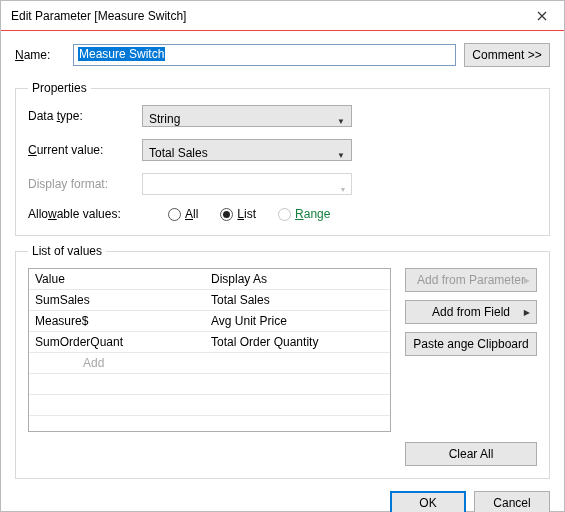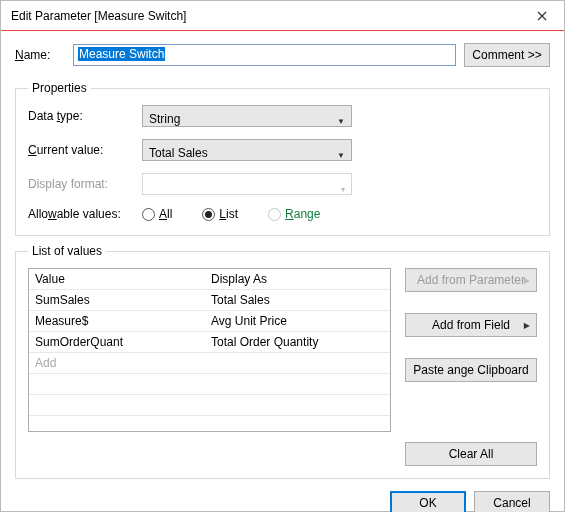--- a/index.html
+++ b/index.html
@@ -18,35 +18,35 @@
 .comment-btn { margin-left: 8px; width: 86px; height: 24px; background: #e7e7e7; border: 1px solid #adadad; }
 fieldset { border: 1px solid #d9d9d9; padding: 10px 12px 12px 12px; margin: 8px 0 0 0; }
 legend { color: #000; padding: 0 4px; }
 .prop-row { display: flex; align-items: center; margin-bottom: 12px; }
 .prop-label { width: 114px; }
 .prop-label.disabled { color: #9b9b9b; }
 .combo { width: 210px; height: 22px; border: 1px solid #adadad; background: #e7e7e7; display: flex; align-items: flex-end; justify-content: space-between; padding: 0 6px; }
 .combo.disabled { background: #fff; color: #aaa; border-color: #d6d6d6; }
 .combo .arrow { color: #333; font-size: 8px; }
 .combo.disabled .arrow { color: #bbb; }
-.radios { display: flex; align-items: center; gap: 30px; }
+.radios { display: flex; align-items: center; gap: 22px; margin-left: 26px; }
 .radio { display: flex; align-items: center; gap: 4px; }
 .radio .circ { width: 13px; height: 13px; border: 1px solid #555; border-radius: 50%; display: flex; align-items: center; justify-content: center; }
 .radio .dot { width: 7px; height: 7px; background: #222; border-radius: 50%; }
 .radio.disabled { color: #15803d; }
 .radio.disabled .circ { border-color: #c4c4c4; }
 .list-fs { flex: 1; display: flex; flex-direction: column; margin-top: 8px; }
 .list-body { display: flex; gap: 14px; }
 .grid { flex: 1; border: 1px solid #adadad; height: 164px; background: #fff; overflow: hidden; }
 .grid-row { display: flex; height: 21px; align-items: center; border-bottom: 1px solid #e8e8e8; }
 .grid-row.header { color: #000; }
 .grid-row .c1 { width: 176px; padding-left: 6px; overflow: hidden; white-space: nowrap; }
 .grid-row .c2 { flex: 1; padding-left: 6px; overflow: hidden; white-space: nowrap; }
-.grid-row.add .c1 { color: #a8a8a8; }
-.side-btns { width: 132px; display: flex; flex-direction: column; gap: 21px; }
+.grid-row.add .c1 { color: #a8a8a8; margin-left: 48px; }
+.side-btns { width: 132px; display: flex; flex-direction: column; gap: 8px; }
 .sbtn { height: 24px; border: 1px solid #adadad; background: #e7e7e7; display: flex; align-items: center; justify-content: center; position: relative; }
 .sbtn .chev { position: absolute; right: 6px; font-size: 8px; color: #333; }
 .sbtn.disabled { color: #9b9b9b; }
 .sbtn.disabled .chev { color: #bdbdbd; }
 .clear-row { display: flex; justify-content: flex-end; margin-top: 10px; }
 .footer { display: flex; justify-content: flex-end; gap: 8px; margin-top: 12px; }
 .fbtn { width: 76px; height: 24px; border: 1px solid #adadad; background: #e7e7e7; display: flex; align-items: center; justify-content: center; }
 .fbtn.primary { border: 2px solid #0078d7; }
 </style>
 </head>

